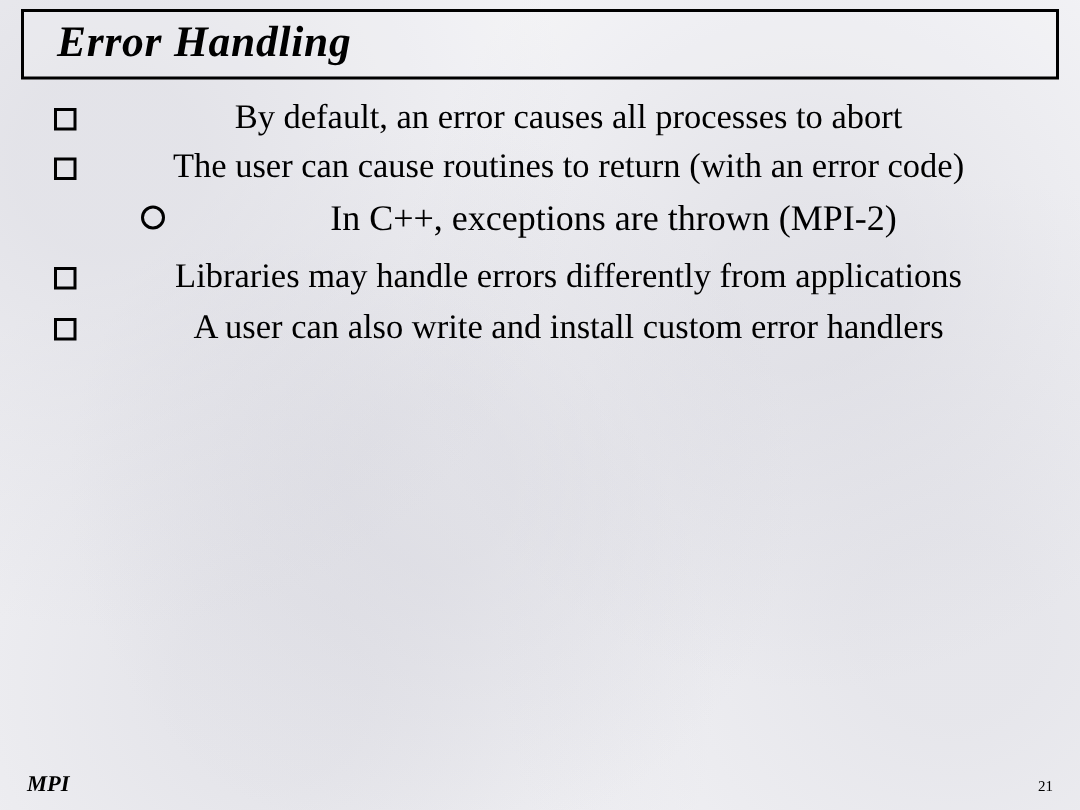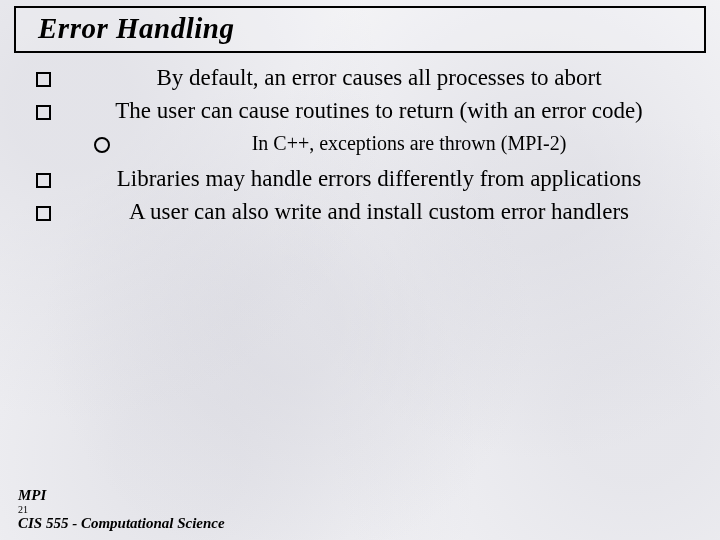--- a/index.html
+++ b/index.html
@@ -46,41 +46,40 @@
     position: absolute;
     left: 6px; top: 10px;
     width: 11px; height: 11px;
     border: 2px solid #000;
     background: transparent;
   }
   ul.sub { list-style: none; margin: 4px 0 6px 34px; }
   ul.sub > li {
     position: relative;
     padding-left: 26px;
-    font-size: 20px;
+    font-size: 24px;
     line-height: 1.35;
   }
   ul.sub > li::before {
     content: "";
     position: absolute;
     left: 2px; top: 7px;
     width: 12px; height: 12px;
     border: 2px solid #000;
     border-radius: 50%;
     background: transparent;
   }
   .footer {
     position: absolute;
     left: 0; right: 0; bottom: 8px;
     display: flex;
     align-items: baseline;
     justify-content: space-between;
     padding: 0 18px;
     font-size: 15px;
-    flex-direction: column;
   }
   .footer .left { font-style: italic; font-weight: 700; }
   .footer .center { font-size: 10px; }
   .footer .right { font-style: italic; font-weight: 700; }
 </style>
 </head>
 <body>
 
 <div class="title-box">
   <h1>Error Handling</h1>
@@ -96,14 +95,13 @@
       </ul>
     </li>
     <li>Libraries may handle errors differently from applications</li>
     <li>A user can also write and install custom error handlers</li>
   </ul>
 </div>
 
 <div class="footer">
   <span class="left">MPI</span>
   <span class="center">21</span>
-  <span class="right">CIS 555 - Computational Science</span>
 </div>
 
 </body></html>

